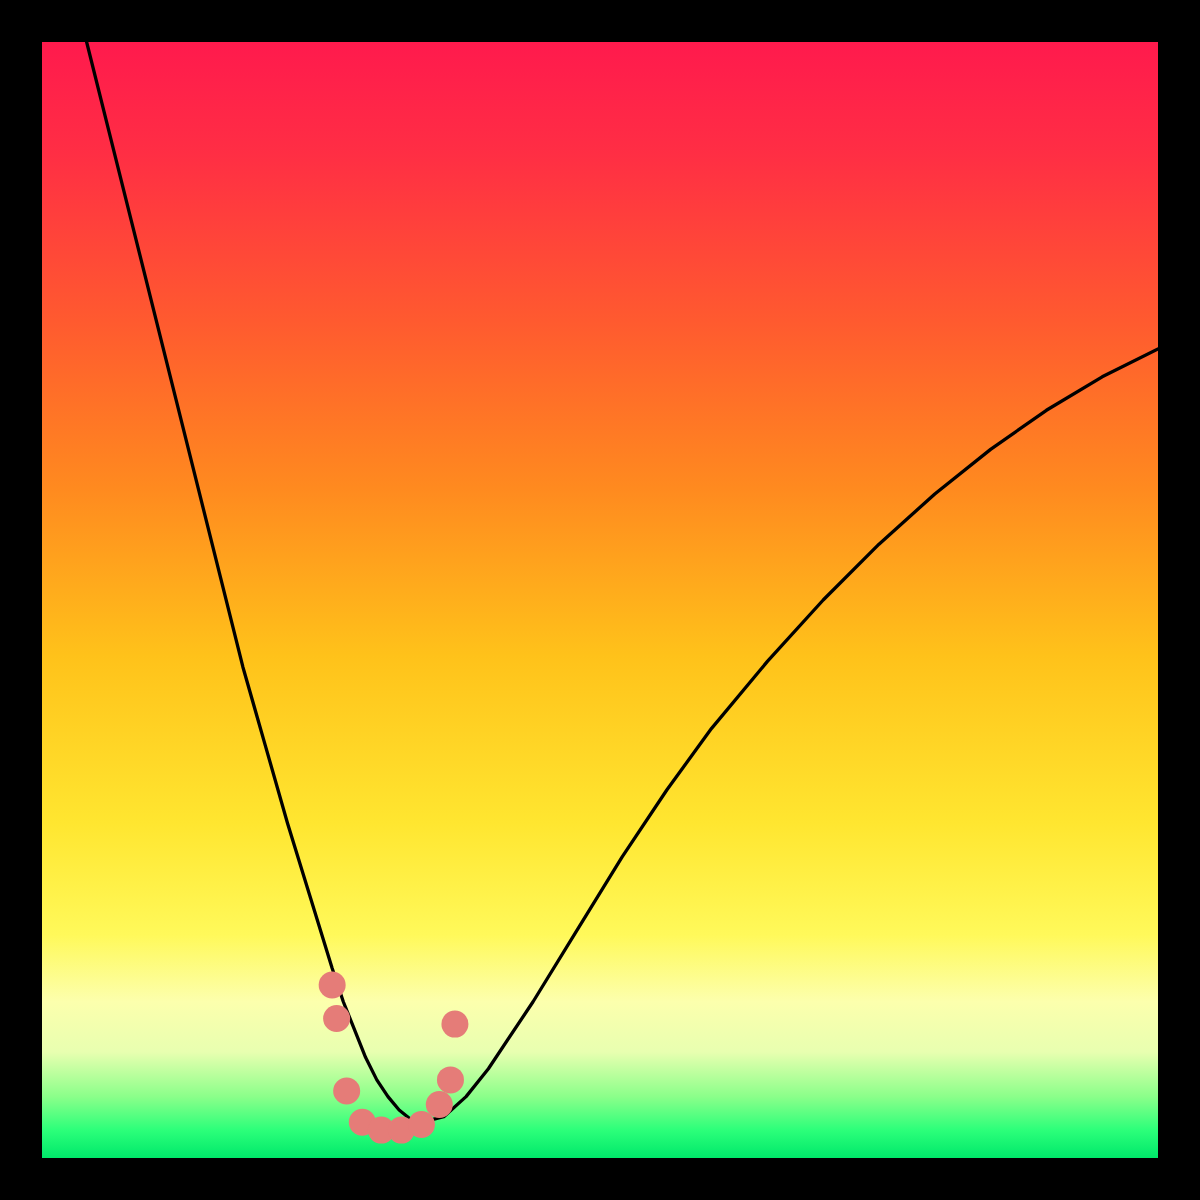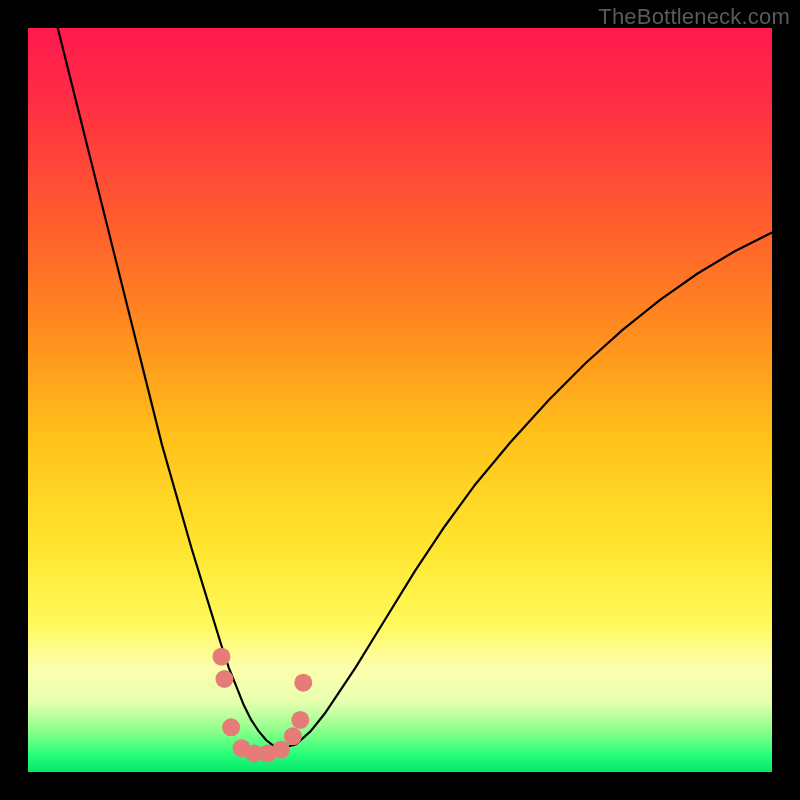--- a/index.html
+++ b/index.html
@@ -39,21 +39,20 @@
   .plot svg {
     display: block;
     width: 744px;
     height: 744px;
   }
 </style>
 </head>
 <body>
 
 <div class="frame">
-  <div class="watermark">TheBottleneck.com</div>
   <div class="plot">
     <svg id="chart-svg" viewBox="0 0 744 744">
       <defs>
         <linearGradient id="bg-grad" x1="0" y1="0" x2="0" y2="1">
             <stop offset="0.00%" stop-color="#ff1a4d"></stop>
             <stop offset="10.00%" stop-color="#ff2e44"></stop>
             <stop offset="25.00%" stop-color="#ff5a2f"></stop>
             <stop offset="40.00%" stop-color="#ff8a1f"></stop>
             <stop offset="55.00%" stop-color="#ffc21a"></stop>
             <stop offset="70.00%" stop-color="#ffe630"></stop>

